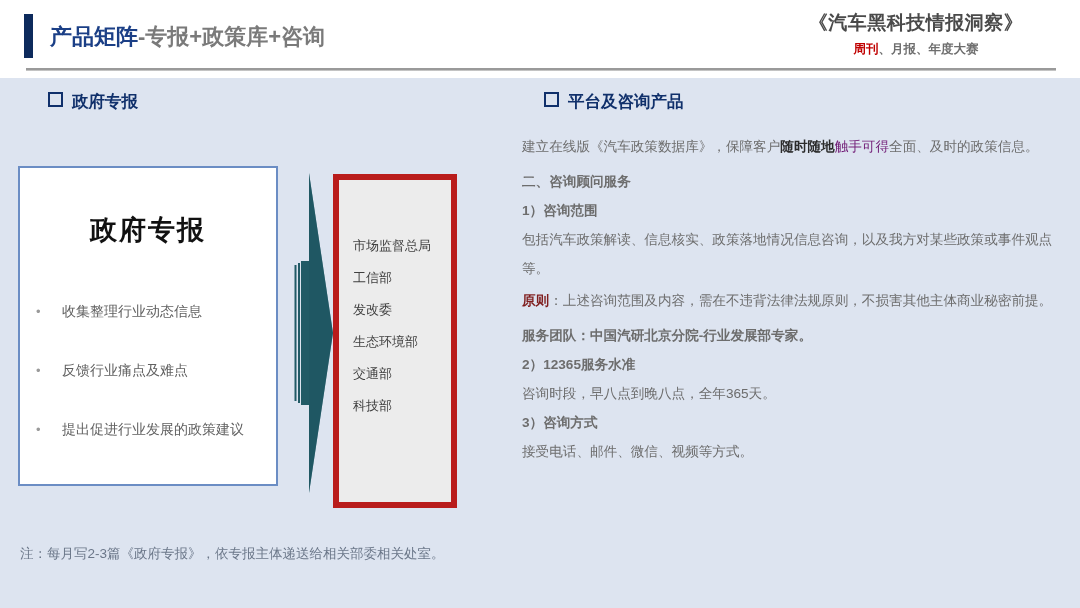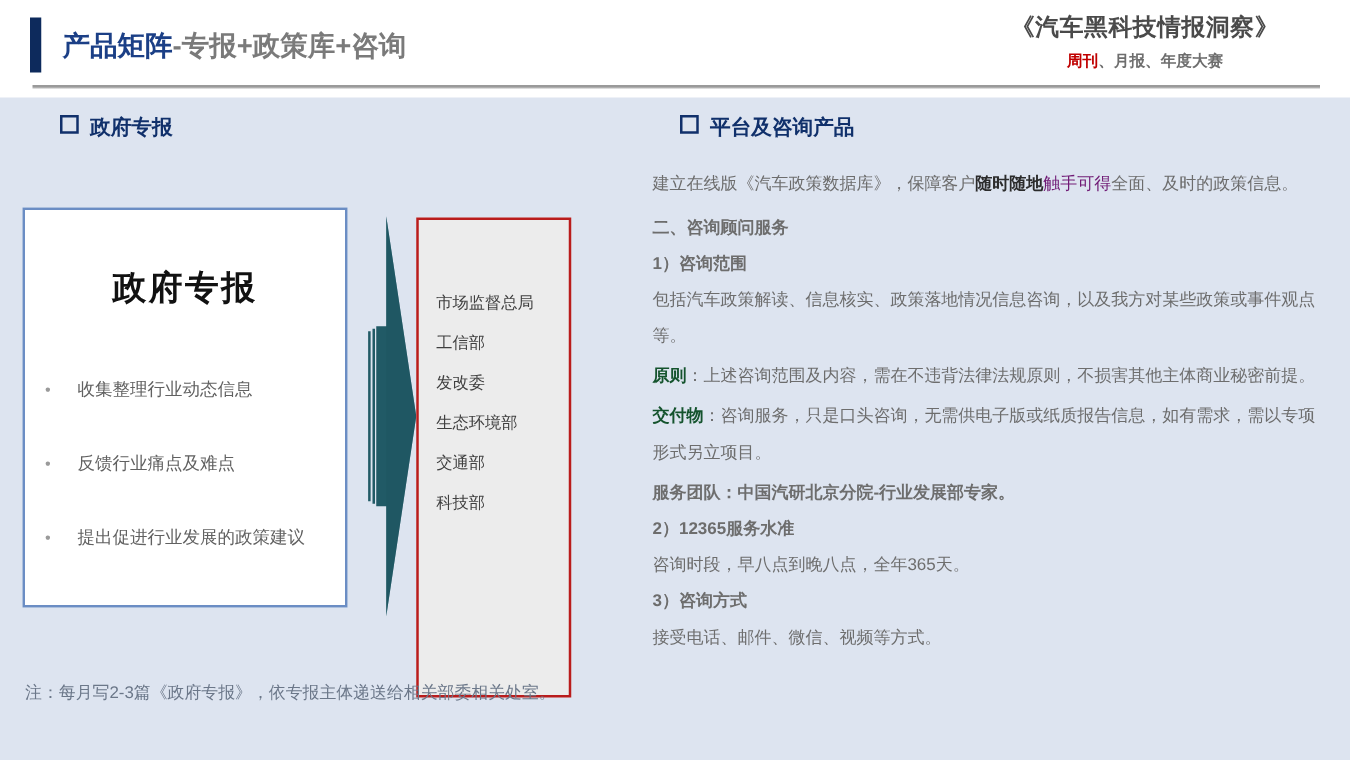--- a/index.html
+++ b/index.html
@@ -140,23 +140,23 @@
   #flow-arrow {
     position: absolute;
     left: 287px; top: 95px;
     width: 52px; height: 320px;
   }
 
   
   #ministry-box {
     position: absolute;
     left: 333px; top: 96px;
-    width: 124px; height: 384px;
+    width: 124px; height: 334px;
     background: #ececec;
-    border: 2px solid #b91c1c;
+    border: 6px solid #b91c1c;
     box-sizing: border-box;
   }
   #ministry-list {
     margin: 0; padding: 0;
     list-style: none;
     padding-top: 50px;
     padding-left: 14px;
   }
   #ministry-list li {
     font-size: 13px;
@@ -193,21 +193,21 @@
     font-size: 14.4px;
     white-space: nowrap;
   }
   .r-sub {
     font-weight: bold;
     color: #111111;
     font-size: 14.2px;
   }
   .lbl {
     font-weight: bold;
-    color: #14532d;
+    color: #7f1d1d;
   }
   .url {
     font-family: "Liberation Serif", "DejaVu Serif", serif;
     color: #2a6fc4;
     font-size: 16.5px;
     margin-left: 8px;
     letter-spacing: 0.1px;
   }
   .em-dark { font-weight: bold; color: #2b2b2b; }
   .em-blue { color: #701a75; }
@@ -288,23 +288,20 @@
     <p>包括汽车政策解读、信息核实、政策落地情况信息咨询，以及我方对某些政策或事件观点等。</p>
 
     <span class="sp-3"></span>
 
     <p>
       <span class="lbl">原则</span><span>：上述咨询范围及内容，需在不违背法律法规原则，不损害其他主体商业秘密前提。</span>
     </p>
 
     <span class="sp-3"></span>
 
-    <p>
-      <span class="lbl">交付物</span><span>：咨询服务，只是口头咨询，无需供电子版或纸质报告信息，如有需求，需以专项形式另立项目。</span>
-    </p>
 
     <span class="sp-3"></span>
 
     <p class="lbl">
       <span>服务团队</span><span>：中国汽研北京分院-行业发展部专家。</span>
     </p>
 
     <p class="r-sub">2）12365服务水准</p>
 
     <p>咨询时段，早八点到晚八点，全年365天。</p>

